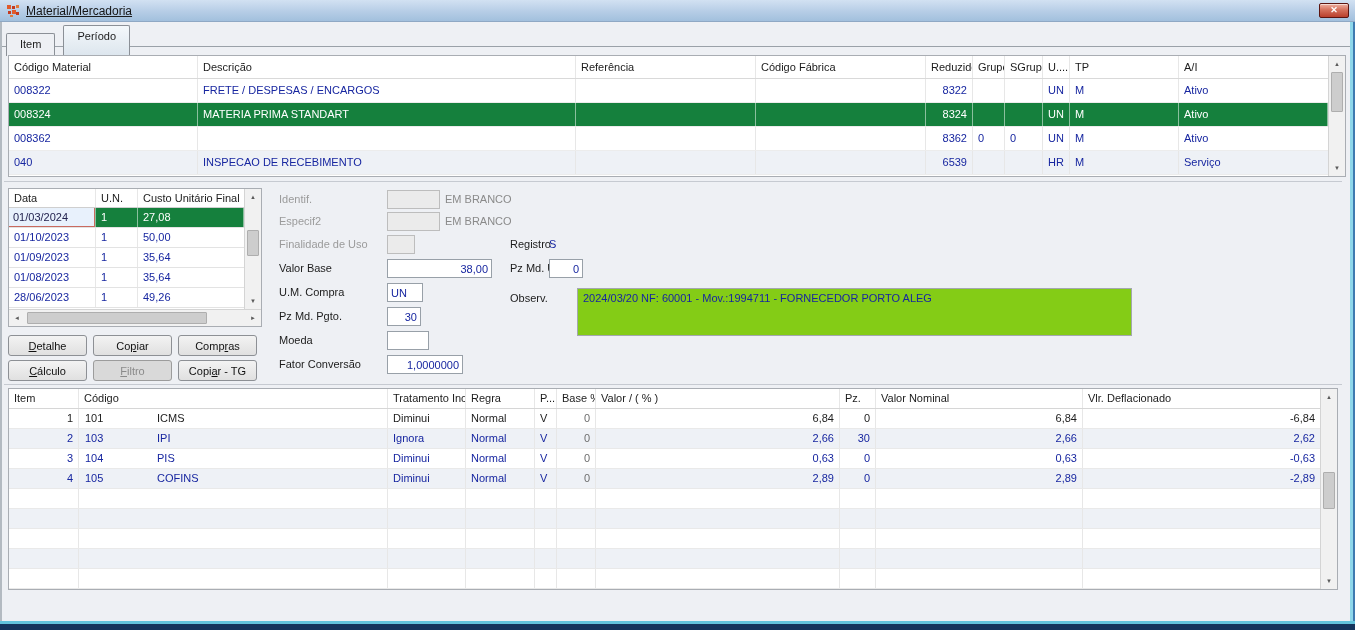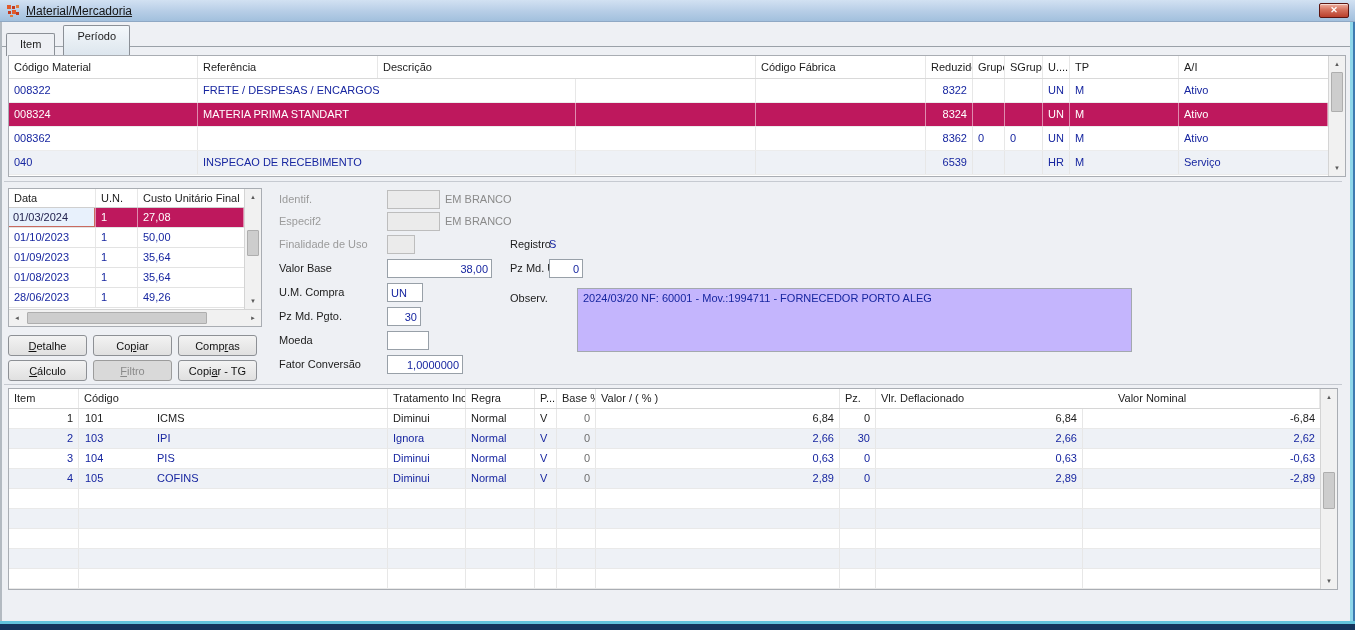--- a/index.html
+++ b/index.html
@@ -34,21 +34,21 @@
   .content { position:absolute; left:2px; top:47px; right:5px; bottom:9px; }
 
   
   .tbl { position:absolute; background:#fff; border:1px solid #a9adb3; display:flex; }
   .gridcol { flex:1; display:flex; flex-direction:column; overflow:hidden; }
   .trow { display:flex; width:100%; }
   .cell { border-right:1px solid #e7e7e7; padding:0 5px; overflow:hidden; white-space:nowrap; }
   .thead .cell { color:#1c1c1c; }
   .nv { color:#1726a0; }
   .shade { background:#eef1f6; }
-  .r-sel { background:#be185d; }
+  .r-sel { background:#15803d; }
   .r-sel .cell { color:#fff !important; border-right:1px solid rgba(255,255,255,.5); }
   .ra { text-align:right; }
 
   
   .materials { left:6px; top:8px; width:1338px; height:122px; }
   .materials .trow { height:24px; border-bottom:1px solid #ececec; line-height:23px; }
   .materials .thead { height:23px; line-height:22px; border-bottom:1px solid #d9d9d9; }
   .mc1{width:189px}.mc2{width:378px}.mc3{width:180px}.mc4{width:170px}.mc5{width:47px;text-align:right}
   .mc6{width:32px}.mc7{width:38px}.mc8{width:27px}.mc9{width:109px}.mc10{flex:1;border-right:none}
 
@@ -78,21 +78,21 @@
   .u { text-decoration:underline; }
 
   
   .flabel { position:absolute; color:#1c1c1c; }
   .flabel.dim { color:#9b9b9b; }
   .finput { position:absolute; height:19px; border:1px solid #98a0a8; background:#fff; font-family:"Liberation Sans",sans-serif;
     font-size:11px; color:#1726a0; padding:0 3px; }
   .finput.dis { background:#ebebeb; border-color:#bdbdbd; }
   .hint { position:absolute; color:#8a8a8a; }
   .regval { position:absolute; color:#1726a0; }
-  .observbox { position:absolute; left:575px; top:241px; width:555px; height:64px; background:#c4b5fd;
+  .observbox { position:absolute; left:575px; top:241px; width:555px; height:48px; background:#84cc16;
     border:1px solid #a3a8ae; color:#1726a0; padding:2px 5px; line-height:14px; }
 
   
   .taxes { left:6px; top:341px; width:1330px; height:202px; }
   .taxes .trow { height:20px; line-height:19px; border-bottom:1px solid #e9e9e9; }
   .taxes .thead { height:20px; line-height:19px; border-bottom:1px solid #d6d6d6; }
   .tx1{width:70px;text-align:right}.tx2{width:309px}.tx3{width:78px}.tx4{width:69px}.tx5{width:22px}
   .tx6{width:39px;text-align:right}.tx7{width:244px;text-align:right}.tx8{width:36px;text-align:right}
   .tx9{width:207px;text-align:right}.tx10{flex:1;text-align:right;border-right:none}
   .taxes .thead .tx1{text-align:left}.taxes .thead .tx6,.taxes .thead .tx7,
@@ -129,22 +129,22 @@
     <div class="tab active">Item</div>
     <div class="tab">Período</div>
   </div>
 
   <div class="content">
 
     <div class="tbl materials">
       <div class="gridcol">
         <div class="trow thead">
           <div class="cell mc1">Código Material</div>
+          <div class="cell mc2">Descrição</div>
           <div class="cell mc3">Referência</div>
-          <div class="cell mc2">Descrição</div>
           <div class="cell mc4">Código Fábrica</div>
           <div class="cell mc5">Reduzido</div>
           <div class="cell mc6">Grupo</div>
           <div class="cell mc7">SGrupo</div>
           <div class="cell mc8">U....</div>
           <div class="cell mc9">TP</div>
           <div class="cell mc10">A/I</div>
         </div>
         <div class="trow">
           <div class="cell mc1 nv">008322</div>
@@ -307,22 +307,22 @@
       <div class="gridcol">
         <div class="trow thead">
           <div class="cell tx1">Item</div>
           <div class="cell tx2">Código</div>
           <div class="cell tx3">Tratamento Inc.</div>
           <div class="cell tx4">Regra</div>
           <div class="cell tx5">P...</div>
           <div class="cell tx6">Base %</div>
           <div class="cell tx7">Valor / ( % )</div>
           <div class="cell tx8">Pz.</div>
+          <div class="cell tx9">Valor Nominal</div>
           <div class="cell tx10">Vlr. Deflacionado</div>
-          <div class="cell tx9">Valor Nominal</div>
         </div>
         <div class="trow row-cur">
           <div class="cell tx1">1</div>
           <div class="cell tx2" style="padding-left:6px"><span class="tcode">101</span><span>ICMS</span></div>
           <div class="cell tx3">Diminui</div>
           <div class="cell tx4">Normal</div>
           <div class="cell tx5">V</div>
           <div class="cell tx6 basecol">0</div>
           <div class="cell tx7">6,84</div>
           <div class="cell tx8">0</div>

